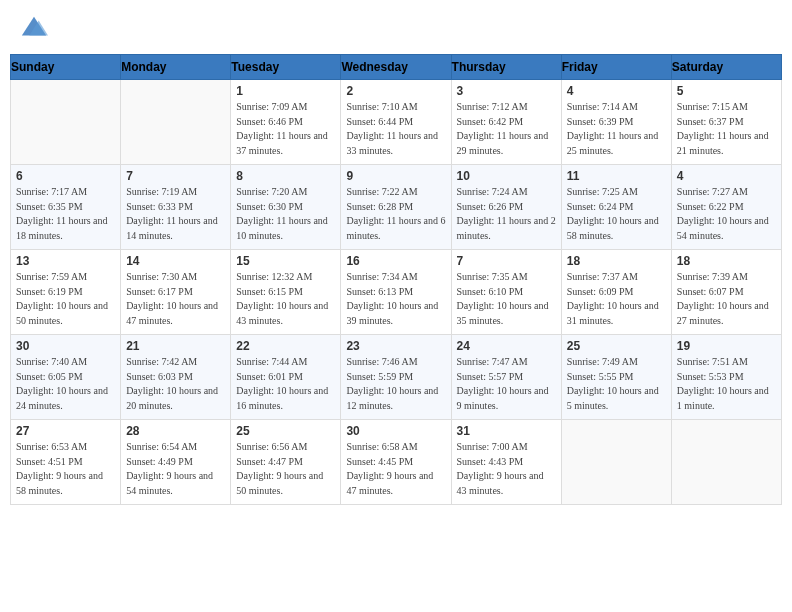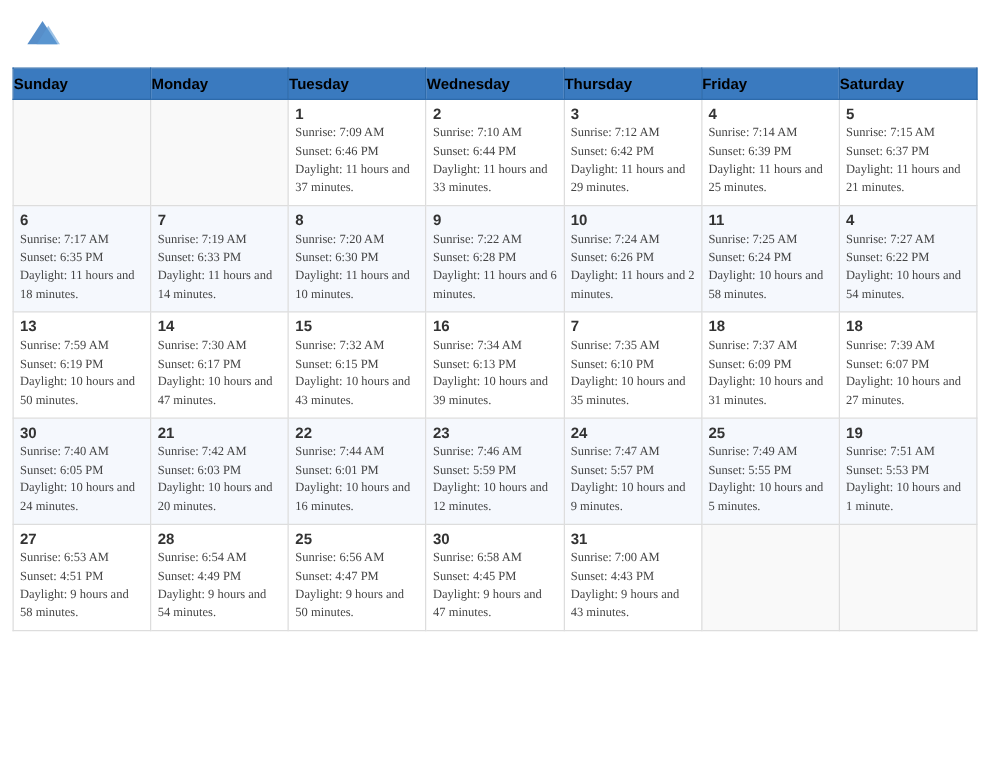--- a/index.html
+++ b/index.html
@@ -212,21 +212,21 @@
 Daylight: 10 hours and 50 minutes.</div>
         </td>
         <td>
           <span class="day-num">14</span>
           <div class="cell-info">Sunrise: 7:30 AM
 Sunset: 6:17 PM
 Daylight: 10 hours and 47 minutes.</div>
         </td>
         <td>
           <span class="day-num">15</span>
-          <div class="cell-info">Sunrise: 7:32 AM
+          <div class="cell-info">Sunrise: 12:32 AM
 Sunset: 6:15 PM
 Daylight: 10 hours and 43 minutes.</div>
         </td>
         <td>
           <span class="day-num">16</span>
           <div class="cell-info">Sunrise: 7:34 AM
 Sunset: 6:13 PM
 Daylight: 10 hours and 39 minutes.</div>
         </td>
         <td>

